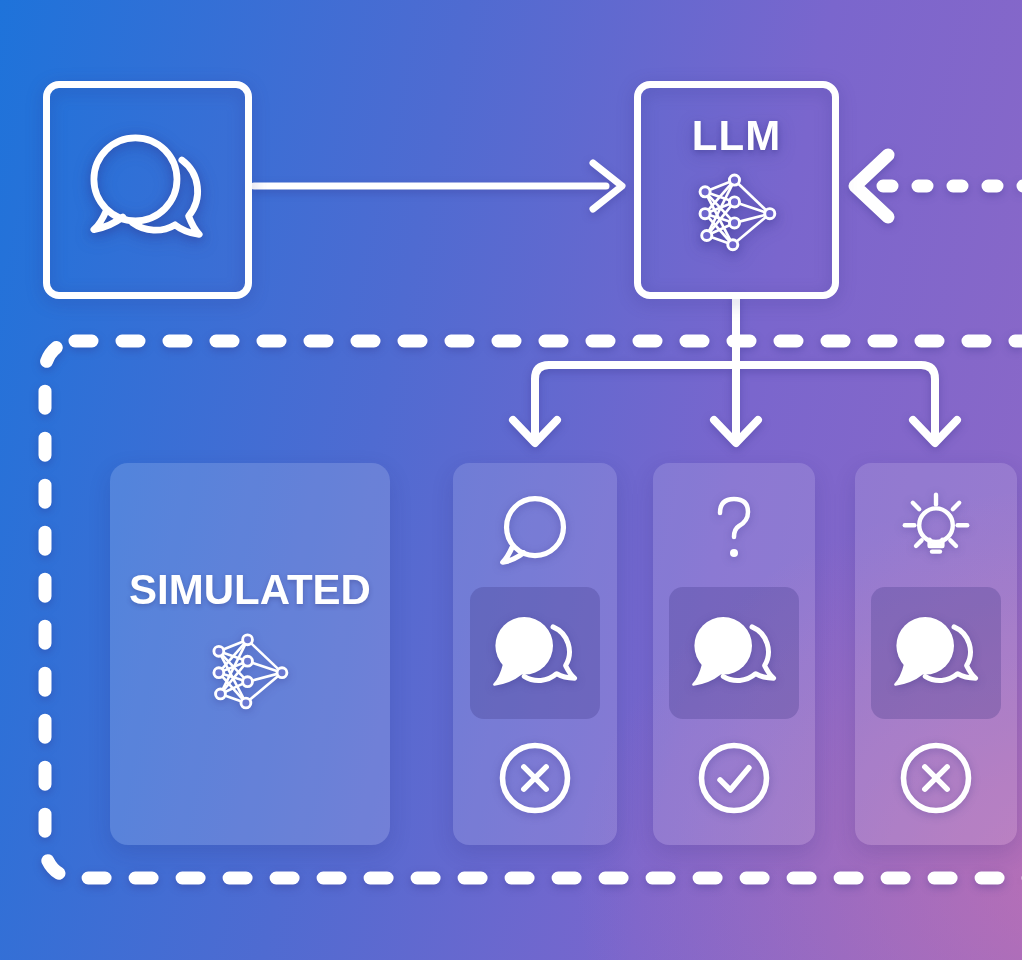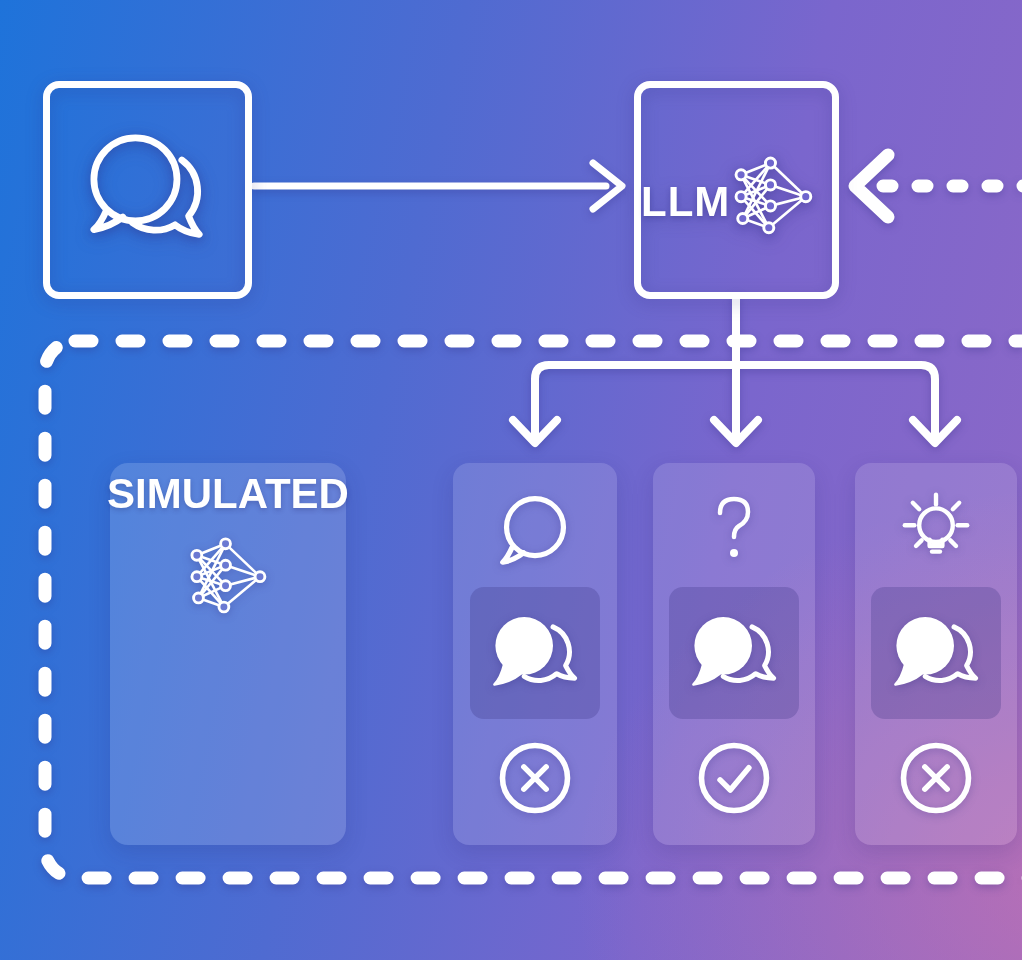--- a/index.html
+++ b/index.html
@@ -10,40 +10,40 @@
       radial-gradient(820px 640px at 106% 92%, rgba(218,118,168,0.55), rgba(218,118,168,0) 62%),
       linear-gradient(102deg, #1e73da 0%, #4f6bd1 38%, #7a66cd 68%, #8e68c6 100%);
   }
   svg{display:block;}
   .layer{position:absolute;left:0;top:0;width:1022px;height:960px;pointer-events:none;}
   #connectors{filter:drop-shadow(0 3px 4px rgba(44,40,125,0.30));}
 
   .outline-box{
     position:absolute;box-sizing:border-box;
     border:7px solid #fff;border-radius:16px;
-    display:flex;flex-direction:row;align-items:center;
+    display:flex;flex-direction:column;align-items:center;
     filter:drop-shadow(0 4px 8px rgba(44,40,125,0.28));
   }
   #user-box{left:43px;top:81px;width:209px;height:218px;justify-content:center;}
   #llm-box{left:634px;top:81px;width:205px;height:218px;}
 
   .llm-label{
     margin-top:24px;color:#fff;font-size:42px;font-weight:700;letter-spacing:1px;
     text-shadow:0 2px 5px rgba(40,40,110,0.30);
   }
   #llm-box .nn-icon{margin-top:10px;}
 
   .soft-panel{
     position:absolute;border-radius:18px;background:rgba(255,255,255,0.15);
     box-shadow:0 8px 22px rgba(40,38,110,0.16);
   }
   #sim-user-panel{
-    left:110px;top:463px;width:236px;height:382px;
+    left:110px;top:463px;width:280px;height:382px;
     display:flex;flex-direction:column;align-items:center;
-    box-sizing:border-box;
+    padding-top:96px;box-sizing:border-box;
   }
   .sim-user-label{
     color:#fff;font-size:42px;font-weight:700;line-height:61px;text-align:center;
     text-shadow:0 2px 5px rgba(40,40,110,0.30);
   }
   #sim-user-panel .nn-icon{margin-top:10px;}
 
   .response-card{
     position:absolute;top:463px;width:164px;height:382px;border-radius:16px;
     background:rgba(255,255,255,0.13);

